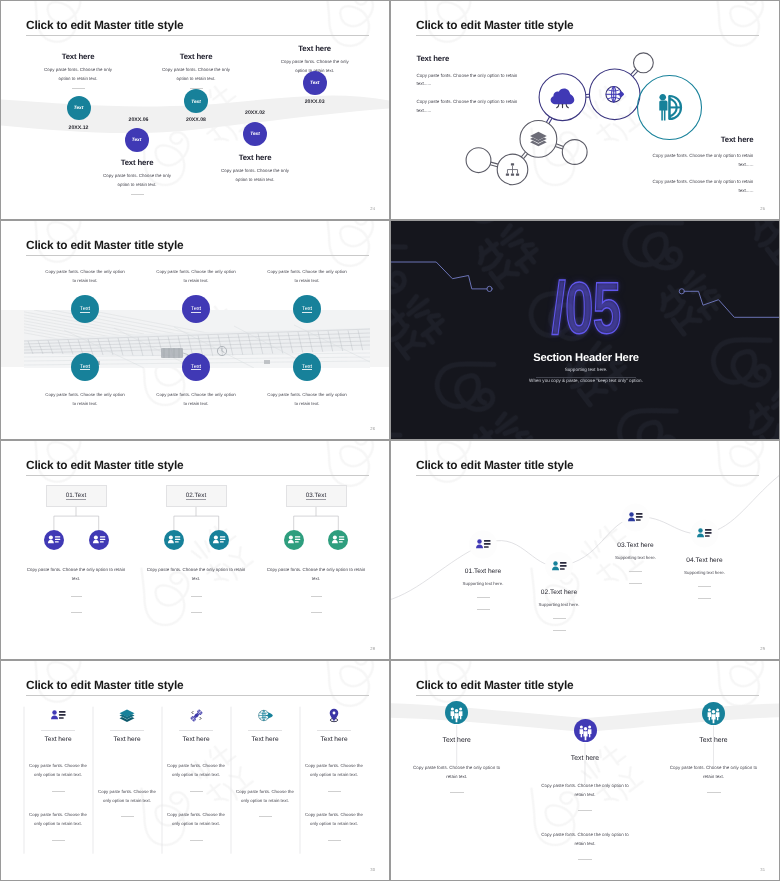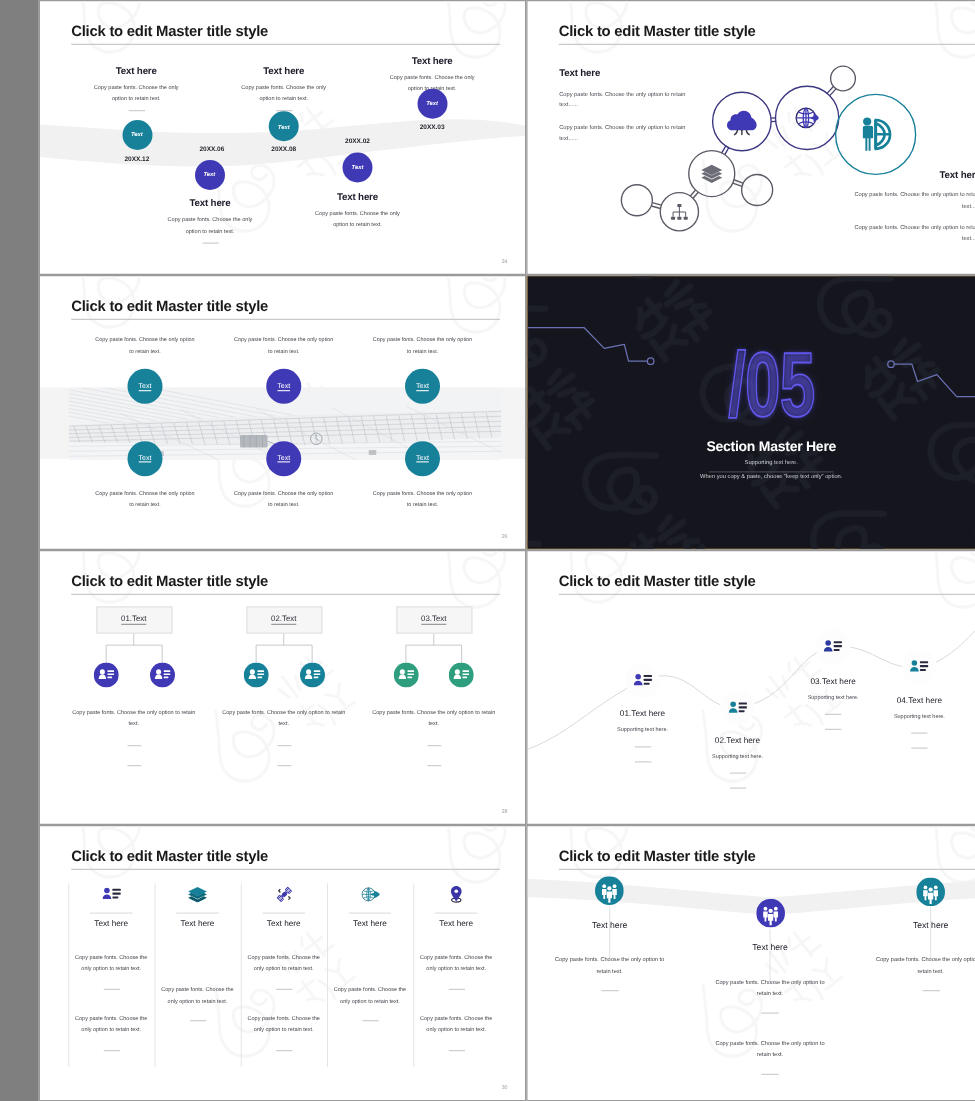--- a/index.html
+++ b/index.html
@@ -1,17 +1,17 @@
 <!DOCTYPE html>
 <html><head>
 <meta charset="utf-8">
 <style>
   html,body{margin:0;padding:0;background:#7f7f7f;}
   body{width:780px;height:881px;font-family:"Liberation Sans",sans-serif;-webkit-font-smoothing:antialiased;text-rendering:geometricPrecision;}
-  .grid{display:grid;grid-template-columns:390px 390px;grid-template-rows:220px 220px 220px 221px;width:703px;height:881px;margin-left:31px;}
+  .grid{display:grid;grid-template-columns:390px 390px;grid-template-rows:220px 220px 220px 221px;width:703px;height:881px;}
   .slide{position:relative;overflow:hidden;background:#fff;box-sizing:border-box;border:1px solid #9a9a9a;}
   .slide .inner{position:absolute;inset:0;overflow:hidden;}
   
   .wm{position:absolute;inset:0;pointer-events:none;z-index:0;}
   .wm svg{position:absolute;left:0;top:0;}
   .slide-title{position:absolute;left:25px;top:17px;font-size:11.9px;font-weight:bold;color:#1a1a1a;letter-spacing:-0.2px;z-index:3;}
   .title-rule{position:absolute;left:25px;top:34px;width:343px;height:1px;background:#c9c9c9;z-index:3;}
   .pagenum{position:absolute;right:14px;bottom:8px;font-size:4.2px;color:#9a9a9a;z-index:4;}
   
   #s1 .tl-node{position:absolute;width:76px;margin-left:-38px;text-align:center;z-index:3;}
@@ -56,21 +56,21 @@
   #s3 .teal{background:#17819a;}
   #s3 .purple{background:#4039b5;}
   #s3 .t1,#s3 .t2,#s3 .t3{top:45.8px;}
   #s3 .t4,#s3 .t5,#s3 .t6{top:169px;}
   #s3 .t1,#s3 .t4,#s3 .b1,#s3 .b4{left:84px;}
   #s3 .t2,#s3 .t5,#s3 .b2,#s3 .b5{left:195px;}
   #s3 .t3,#s3 .t6,#s3 .b3,#s3 .b6{left:306px;}
   #s3 .b1,#s3 .b2,#s3 .b3{top:88px;}
   #s3 .b4,#s3 .b5,#s3 .b6{top:145.7px;}
   
-  .slide.dark{background:#a16207;border-color:#9a9a9a;}
+  .slide.dark{background:#22c55e;border-color:#9a9a9a;}
   #s4{background:#15161d;}
   .wmd{position:absolute;inset:0;z-index:1;pointer-events:none;}
   .s4-lines{position:absolute;left:0;top:0;z-index:2;}
   #s4 .s4-num{position:absolute;left:195px;top:86.5px;transform:translate(-50%,-50%) scaleX(0.70);font-size:73px;font-weight:bold;line-height:1;letter-spacing:-1px;color:transparent;-webkit-text-stroke:1.5px #6157ee;text-shadow:0 0 4px rgba(97,87,238,0.5),0 0 10px rgba(97,87,238,0.22);z-index:3;font-family:"Liberation Sans",sans-serif;}
   #s4 .s4-head{position:absolute;left:195px;top:131px;transform:translateX(-50%);font-size:11.2px;font-weight:bold;color:#fff;letter-spacing:-0.2px;z-index:3;white-space:nowrap;}
   #s4 .s4-sub1{position:absolute;left:195px;top:146px;transform:translateX(-50%);font-size:4.6px;color:#cfd1d8;z-index:3;white-space:nowrap;}
   #s4 .s4-rule{position:absolute;left:145px;top:155.5px;width:100px;height:1px;background:#41434d;z-index:3;}
   #s4 .s4-sub2{position:absolute;left:195px;top:157px;transform:translateX(-50%);font-size:4.6px;color:#cfd1d8;z-index:3;white-space:nowrap;}
   
   .s5-svg{position:absolute;left:0;top:0;z-index:2;}
@@ -524,21 +524,21 @@
           </svg></div>
     <svg class="s4-lines" width="390" height="221" viewBox="0 0 390 221">
       <g fill="none" stroke="#6a72b5" stroke-width="1" stroke-linejoin="round" stroke-linecap="round">
         <path d="M-4 41 L45.2 41 L61.4 57.7 L77.5 54.5 L80.8 67.9 L96 67.9"></path>
         <circle cx="98.5" cy="67.9" r="2.6"></circle>
         <path d="M293.4 70.3 L307.5 70.3 L312 84.2 L327.5 78.7 L343.3 96.3 L394 96.3"></path>
         <circle cx="290.8" cy="70.3" r="2.6"></circle>
       </g>
     </svg>
     <div class="s4-num">/05</div>
-    <div class="s4-head">Section Master Here</div>
+    <div class="s4-head">Section Header Here</div>
     <div class="s4-sub1">Supporting text here.</div>
     <div class="s4-rule"></div>
     <div class="s4-sub2">When you copy &amp; paste, choose "keep text only" option.</div>
   </div>
     </div>
   <div class="slide">
       <div class="inner" id="s5">
     <div class="wm">
           <svg width="390" height="221" viewBox="0 0 390 221">
             <defs>

